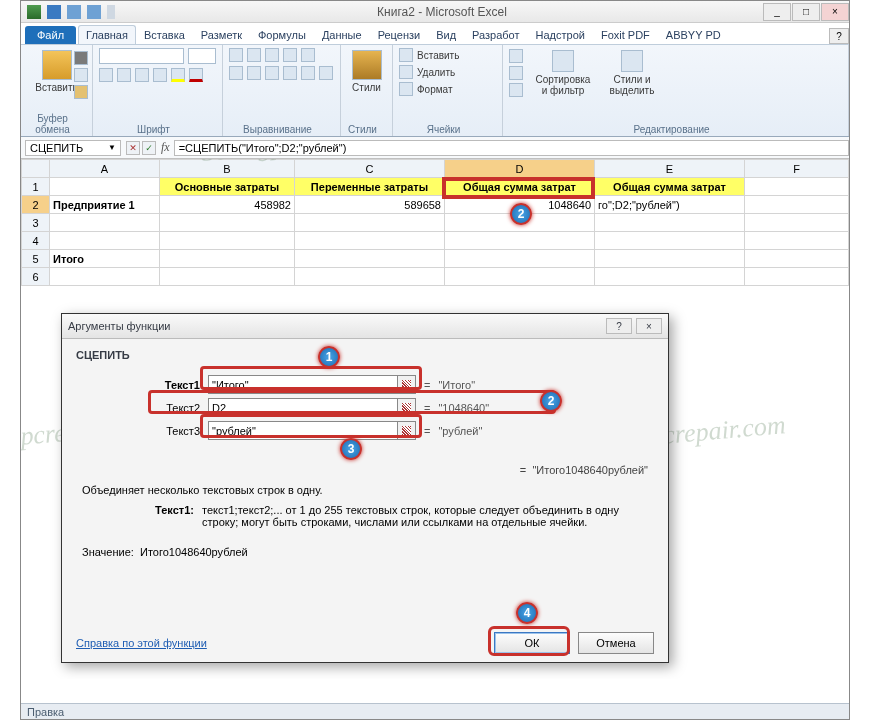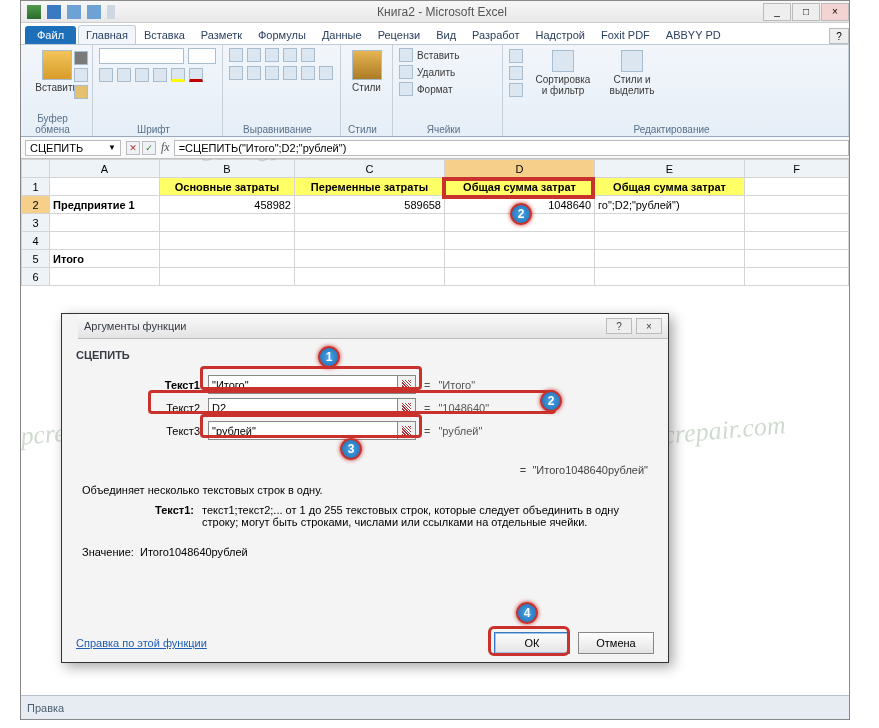--- a/index.html
+++ b/index.html
@@ -42,21 +42,21 @@
   .col-A { width: 110px; }
   .col-B { width: 135px; }
   .col-C { width: 150px; }
   .col-D { width: 150px; }
   .col-E { width: 150px; }
   .hdr-cell { background: #ffff66; font-weight: bold; text-align: center; }
   .num { text-align: right; }
   .selbox { position: absolute; border: 3px solid #c8312c; box-shadow: 0 0 0 1px #c8312c; }
   
   .dialog { position: absolute; left: 40px; top: 336px; width: 608px; height: 350px; background: #f4f4f4; border: 1px solid #333; box-shadow: 4px 4px 12px rgba(0,0,0,.35); font-size: 11px; }
-  .dlg-title { height: 16px; background: linear-gradient(#fafafa,#e4e4e4); border-bottom: 1px solid #bbb; display: flex; align-items: center; justify-content: space-between; padding: 12px 6px; color: #363b45; margin-left: 16px; }
+  .dlg-title { height: 16px; background: linear-gradient(#fafafa,#e4e4e4); border-bottom: 1px solid #bbb; display: flex; align-items: center; justify-content: space-between; padding: 12px 6px; color: #363b45; }
   .dlg-title-buttons { display: flex; gap: 4px; }
   .dlg-title-buttons .win-btn { width: 26px; height: 16px; }
   .dlg-body { padding: 10px 14px 6px; }
   .func-name { font-weight: bold; margin-bottom: 14px; color: #363b45; }
   .argrow { display: flex; align-items: center; margin-bottom: 4px; }
   .arglabel { width: 132px; text-align: right; padding-right: 8px; font-size: 11px; }
   .arglabel.bold { font-weight: bold; }
   .arginput { width: 190px; height: 19px; border: 1px solid #888; background: #fff; font-size: 11px; padding: 0 3px; display: flex; align-items: center; }
   .collapsebtn { width: 18px; height: 19px; border: 1px solid #888; border-left: none; background: #f1f1f1; display: flex; align-items: center; justify-content: center; }
   .argeq { padding: 0 8px; color: #555; }
@@ -64,21 +64,21 @@
   .redbox { border: 3px solid #c8312c; border-radius: 4px; position: absolute; pointer-events: none; }
   .callout { position: absolute; width: 22px; height: 22px; border-radius: 50%; background: radial-gradient(#4aa4e6,#1b6bb2); border: 2px solid #c8312c; color: #fff; font-weight: bold; display: flex; align-items: center; justify-content: center; font-size: 12px; box-shadow: 0 0 4px #c8312c; }
   .desc { margin: 24px 6px 6px; color: #444; font-size: 11px; text-align: right; }
   .descblock { margin: 8px 6px; }
   .descbold { font-weight: bold; }
   .footer { position: absolute; bottom: 8px; left: 14px; right: 14px; display: flex; justify-content: space-between; align-items: center; }
   .helplnk { color: #1e5db3; text-decoration: underline; cursor: pointer; font-size: 11px; }
   .btnrow { display: flex; gap: 8px; }
   .dbtn { width: 76px; height: 22px; border: 1px solid #888; background: linear-gradient(#fdfdfd,#e4e4e4); font-size: 11px; display: flex; align-items: center; justify-content: center; }
   
-  .status { position: absolute; bottom: 0; left: 0; right: 0; height: 24px; background: #e7ecf2; border-top: 1px solid #b7c2ce; font-size: 11px; display: flex; align-items: center; padding: 0 6px; color: #4b5d70; }
+  .status { position: absolute; bottom: 0; left: 0; right: 0; height: 16px; background: #e7ecf2; border-top: 1px solid #b7c2ce; font-size: 11px; display: flex; align-items: center; padding: 0 6px; color: #4b5d70; }
   .watermark { position: absolute; color: rgba(120,150,120,0.35); font-style: italic; font-family: "Times New Roman", serif; font-size: 26px; pointer-events: none; transform: rotate(-5deg); }
 </style>
 </head>
 <body>
 
 <div class="outer-frame">
 
   <div class="titlebar">
     <div class="qat">
       <span class="qat-icon" style="background:linear-gradient(#4f9b4f,#2a6b2a)"></span>

